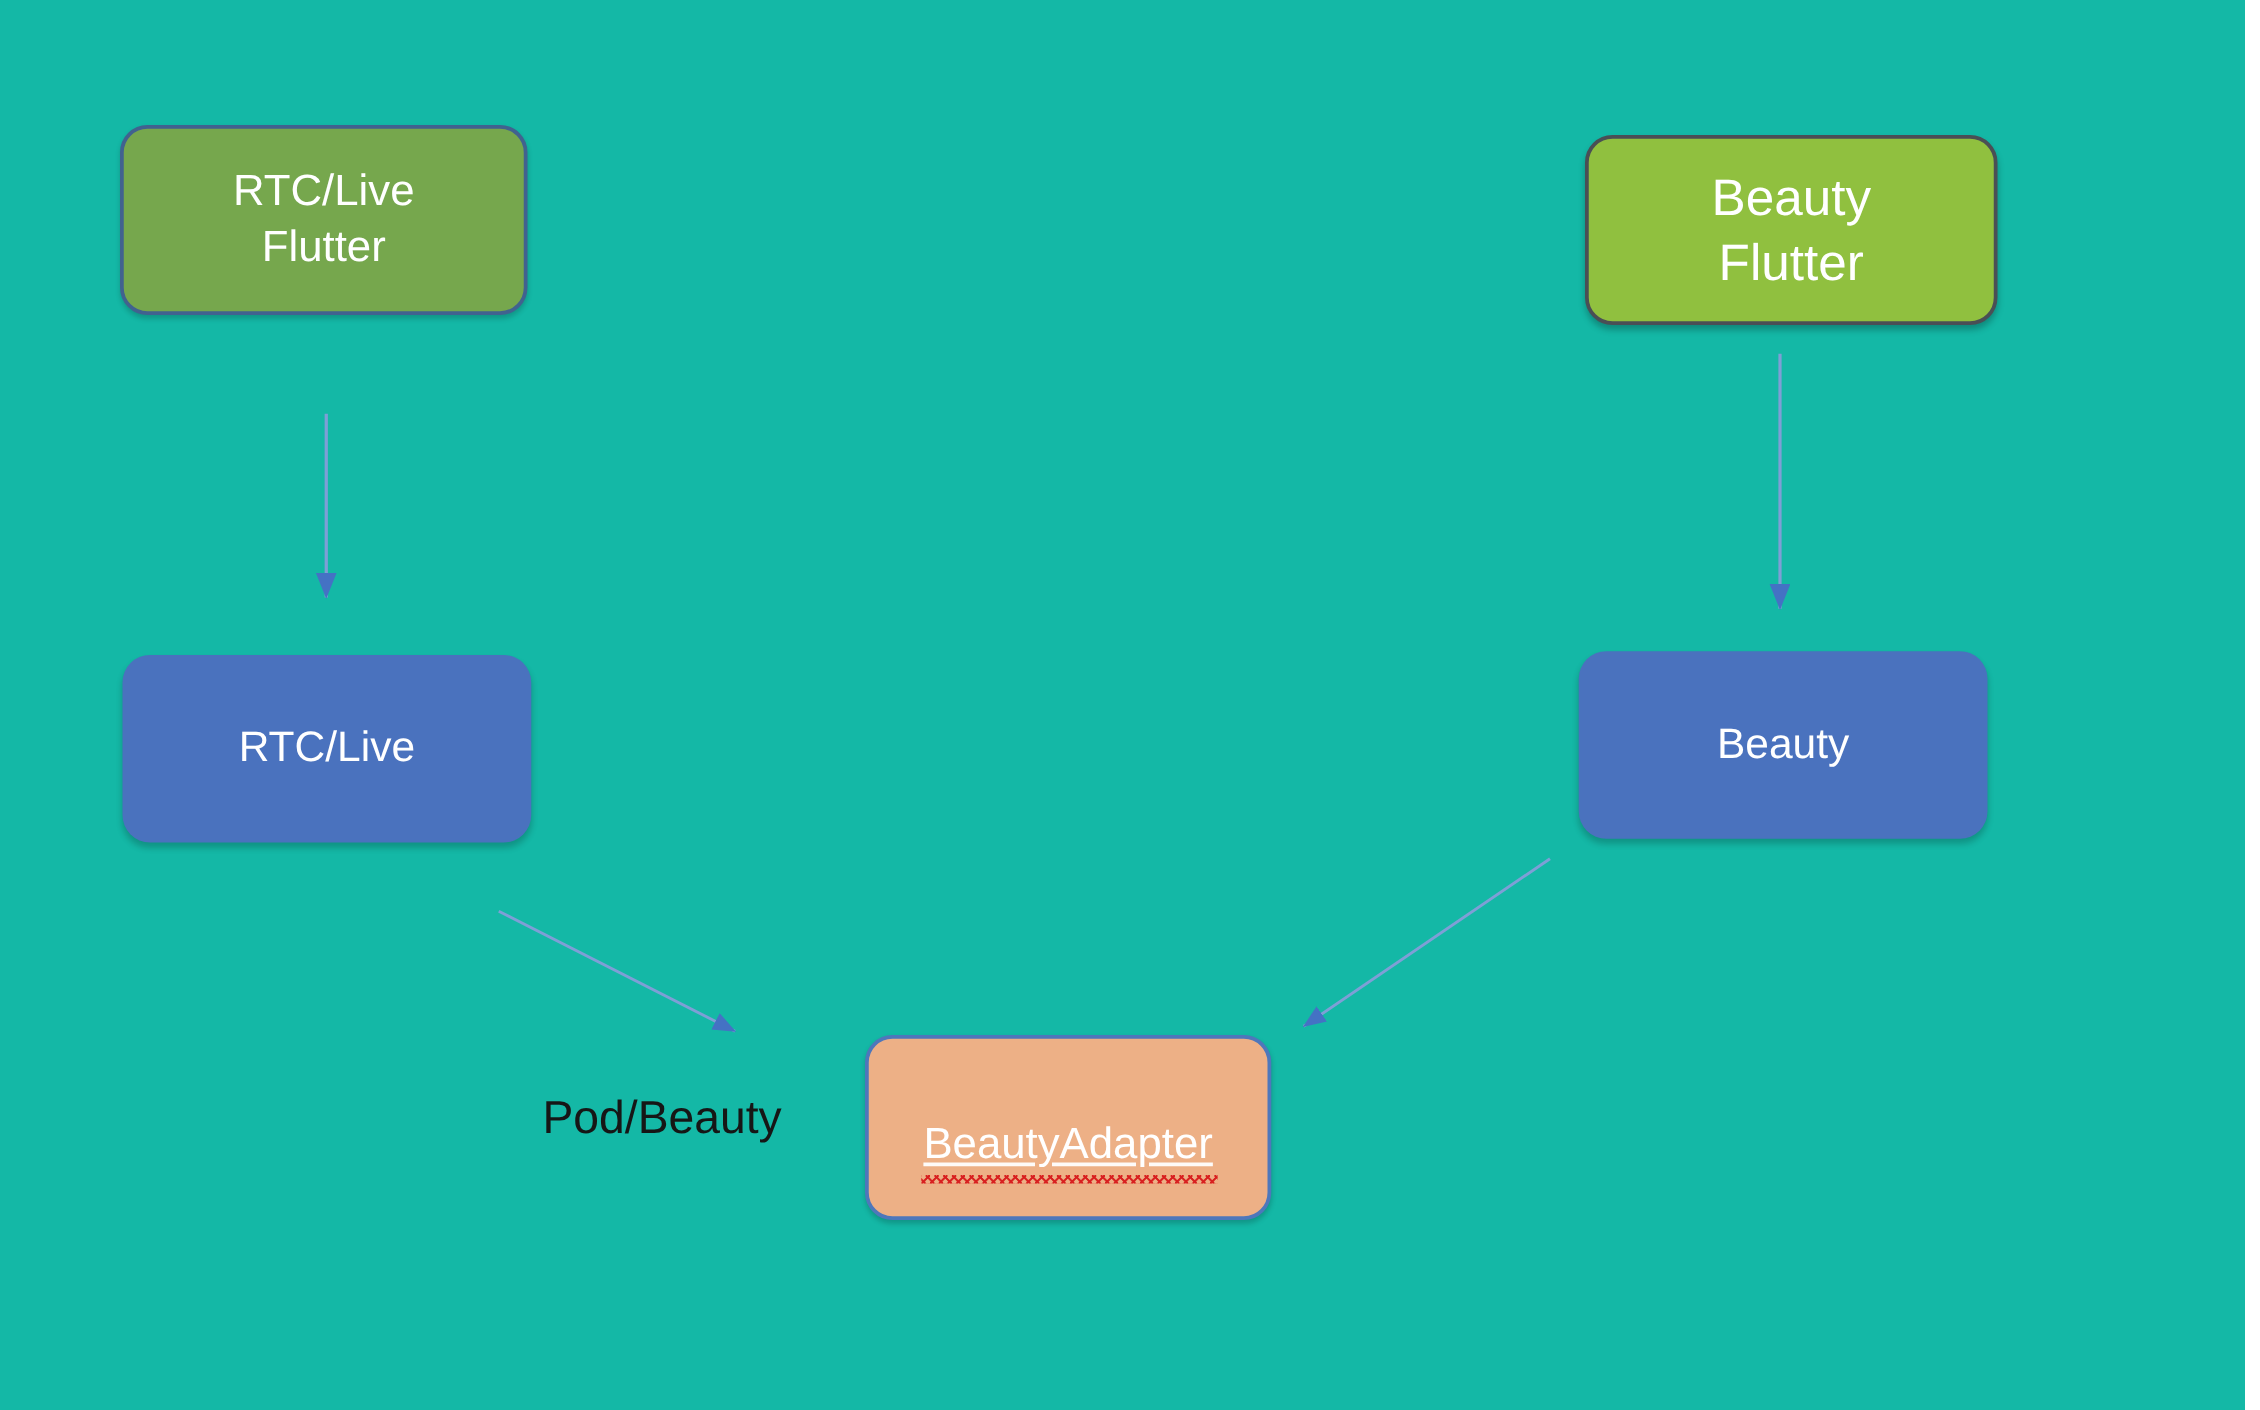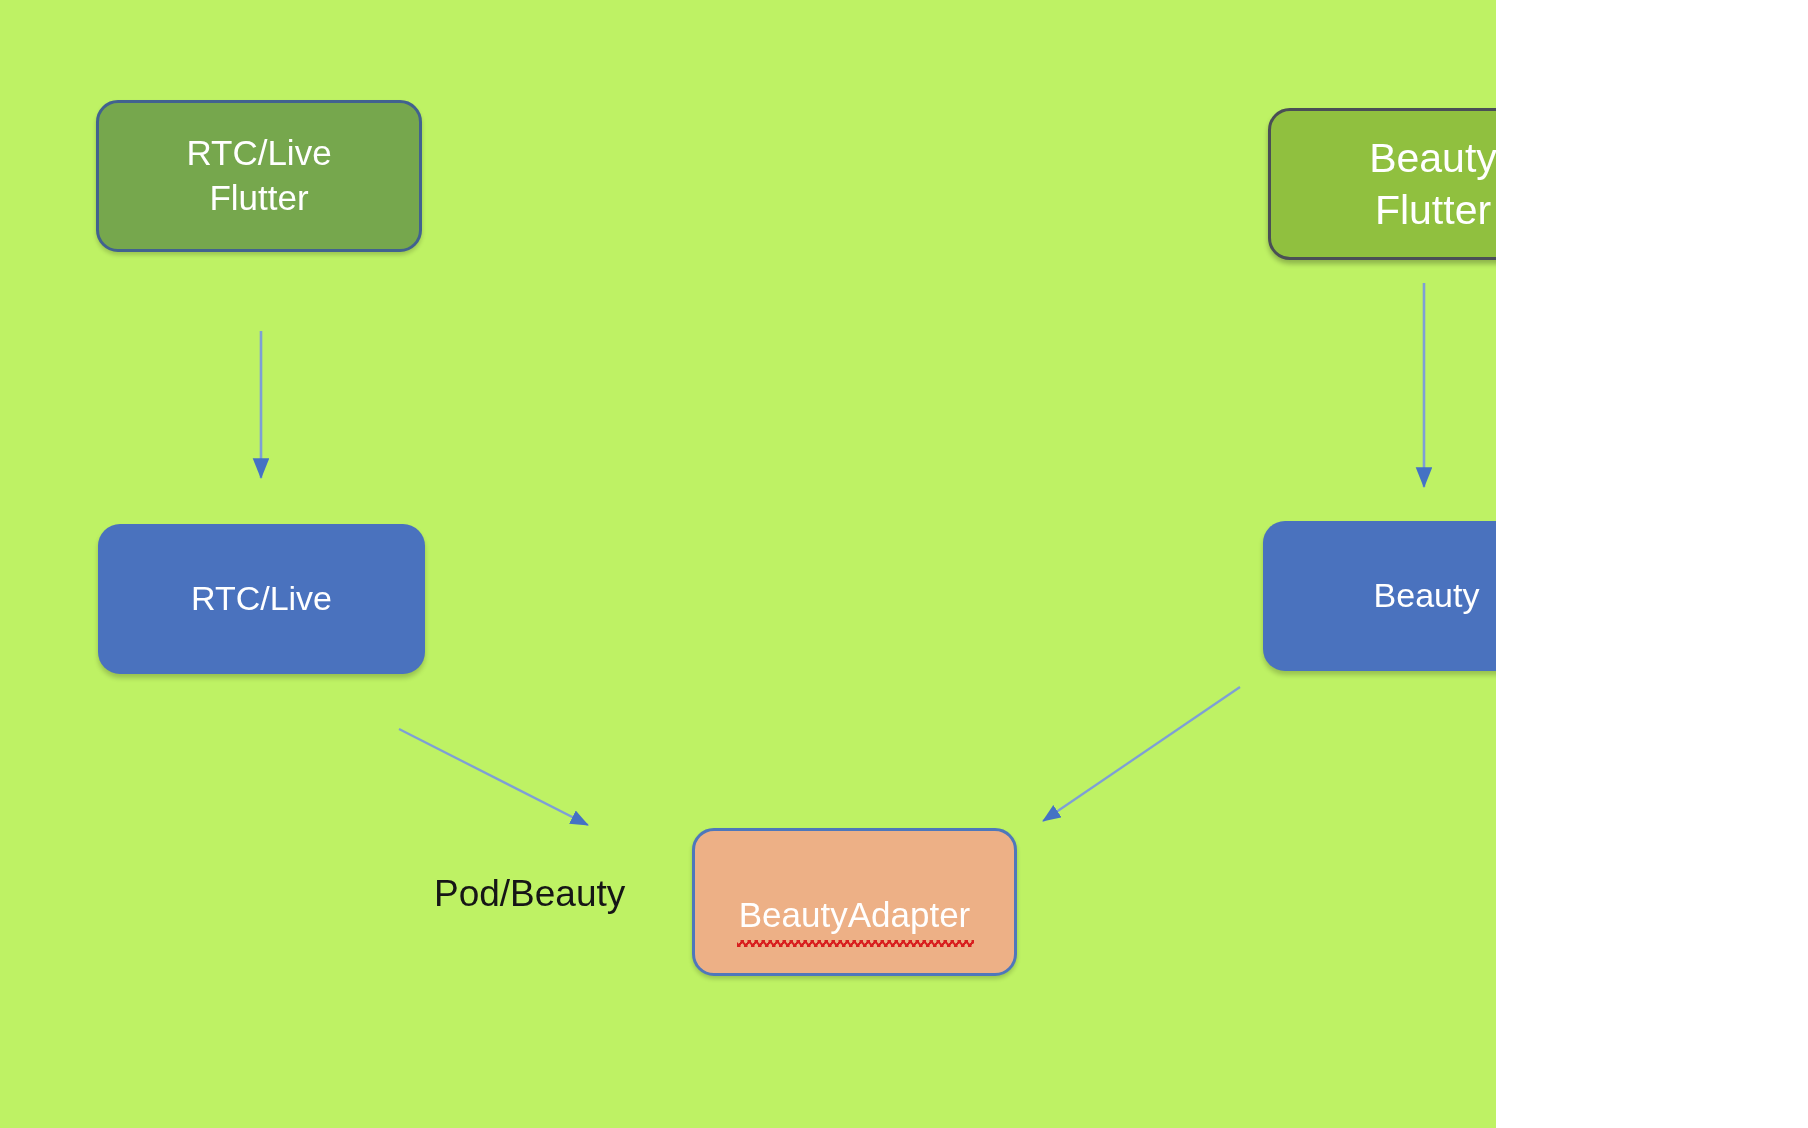--- a/index.html
+++ b/index.html
@@ -6,23 +6,23 @@
   html, body {
     margin: 0;
     padding: 0;
     background: #ffffff;
   }
   body {
     font-family: "Liberation Sans", sans-serif;
   }
   #canvas {
     position: relative;
-    width: 1496px;
+    width: 1796px;
     height: 1128px;
-    background: #bef264;
+    background: #14b8a6;
     overflow: hidden;
   }
   .arrow-layer {
     position: absolute;
     left: 0;
     top: 0;
     width: 1808px;
     height: 1128px;
     pointer-events: none;
   }
@@ -93,20 +93,21 @@
     left: 692px;
     top: 828px;
     width: 325px;
     height: 148px;
     background: #edb086;
     border: 3px solid #4e77bb;
     font-size: 35px;
     box-shadow: 0 3px 4px rgba(0,0,0,0.18);
   }
   #node-beauty-adapter .node-label {
+    text-decoration: underline;
     text-decoration-color: rgba(255,255,255,0.95);
     text-underline-offset: 4px;
     margin-top: 27px;
   }
   .spell-wrap {
     position: relative;
     display: inline-block;
   }
   .squiggle {
     position: absolute;

